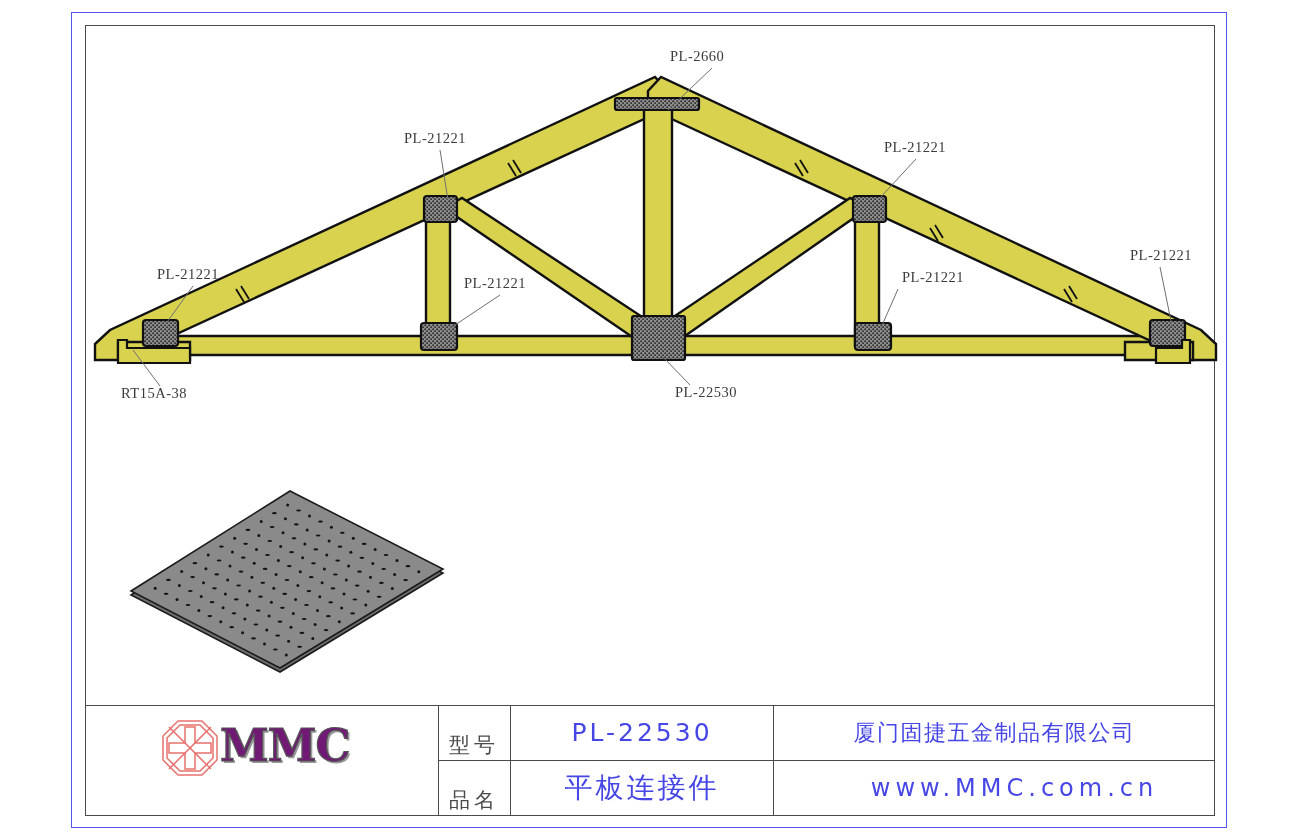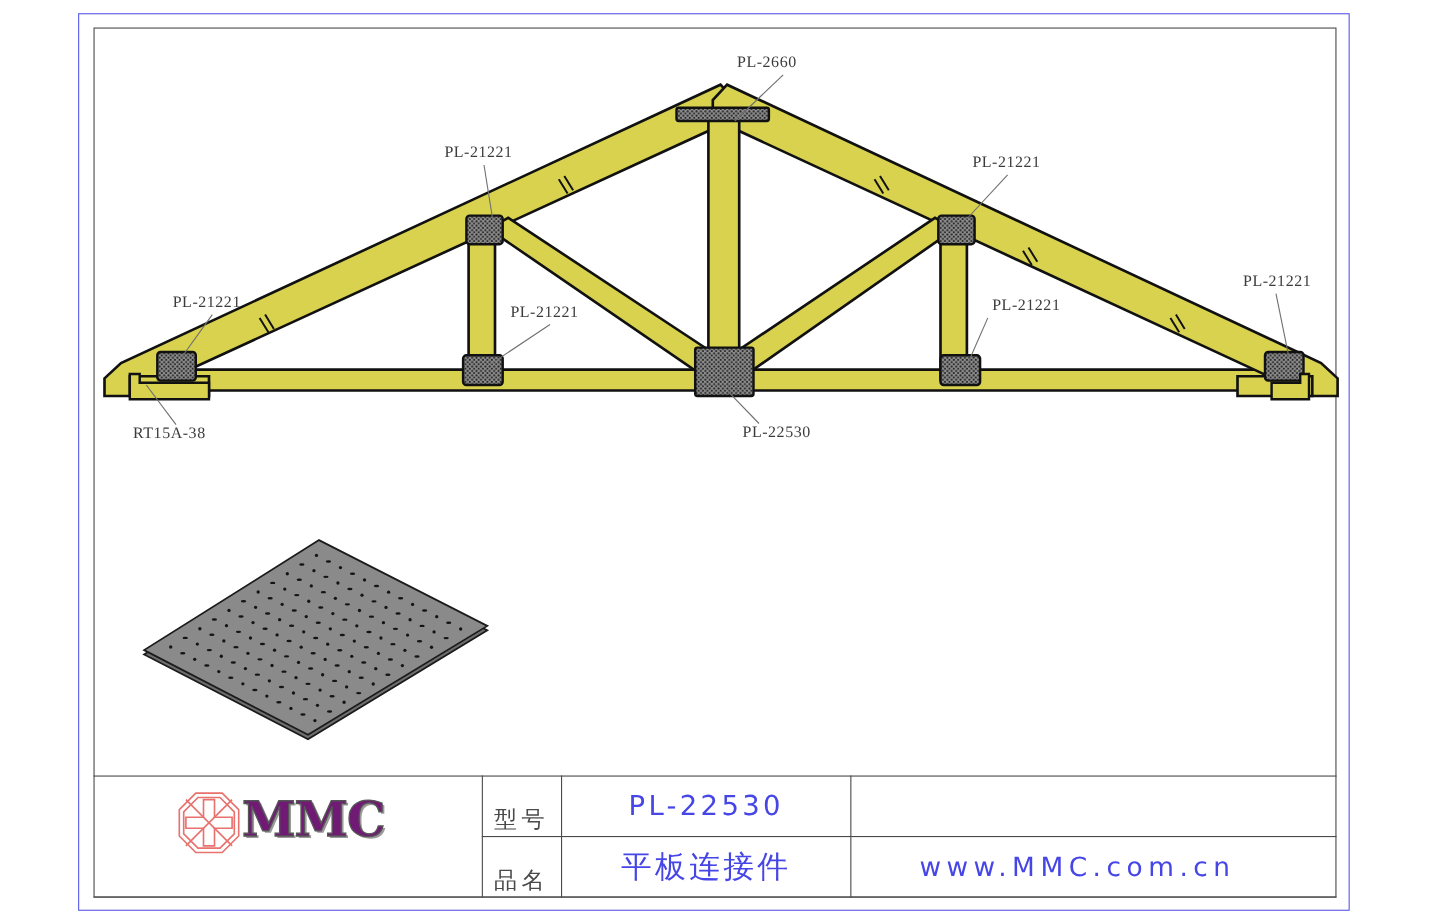--- a/index.html
+++ b/index.html
@@ -288,28 +288,31 @@
     <div class="tb-line" style="left:425px;top:0;width:1.4px;height:111px;"></div>
     <div class="tb-line" style="left:688px;top:0;width:1.4px;height:111px;"></div>
     <div class="tb-line" style="left:353px;top:54.8px;width:777px;height:1.4px;"></div>
 
     <div class="tb-cell" style="left:353px;top:0;width:72px;height:55px;">
       <span class="cn">型号</span>
     </div>
     <div class="tb-cell" style="left:426px;top:0;width:262px;height:55px;">
       <span class="blue-val">PL-22530</span>
     </div>
+    <div class="tb-cell" style="left:689px;top:0;width:441px;height:55px;">
+      <span class="blue-co">厦门固捷五金制品有限公司</span>
+    </div>
 
     <div class="tb-cell" style="left:353px;top:56px;width:72px;height:54px;">
       <span class="cn">品名</span>
     </div>
     <div class="tb-cell" style="left:426px;top:56px;width:262px;height:54px;">
       <span class="blue-cn">平板连接件</span>
     </div>
-    <div class="tb-cell" style="left:674px;top:56px;width:441px;height:54px;">
+    <div class="tb-cell" style="left:709px;top:56px;width:441px;height:54px;">
       <span class="blue-url">www.MMC.com.cn</span>
     </div>
   </div>
 
   <div class="logo-wrap">
     <svg width="60" height="60" viewBox="0 0 60 60">
       <g fill="none" stroke="#e8726e" stroke-width="1.5">
         <polygon points="18,3 42,3 57,18 57,42 42,57 18,57 3,42 3,18"></polygon>
         <polygon points="20,7 40,7 53,20 53,40 40,53 20,53 7,40 7,20"></polygon>
         <line x1="9" y1="9" x2="51" y2="51"></line>

